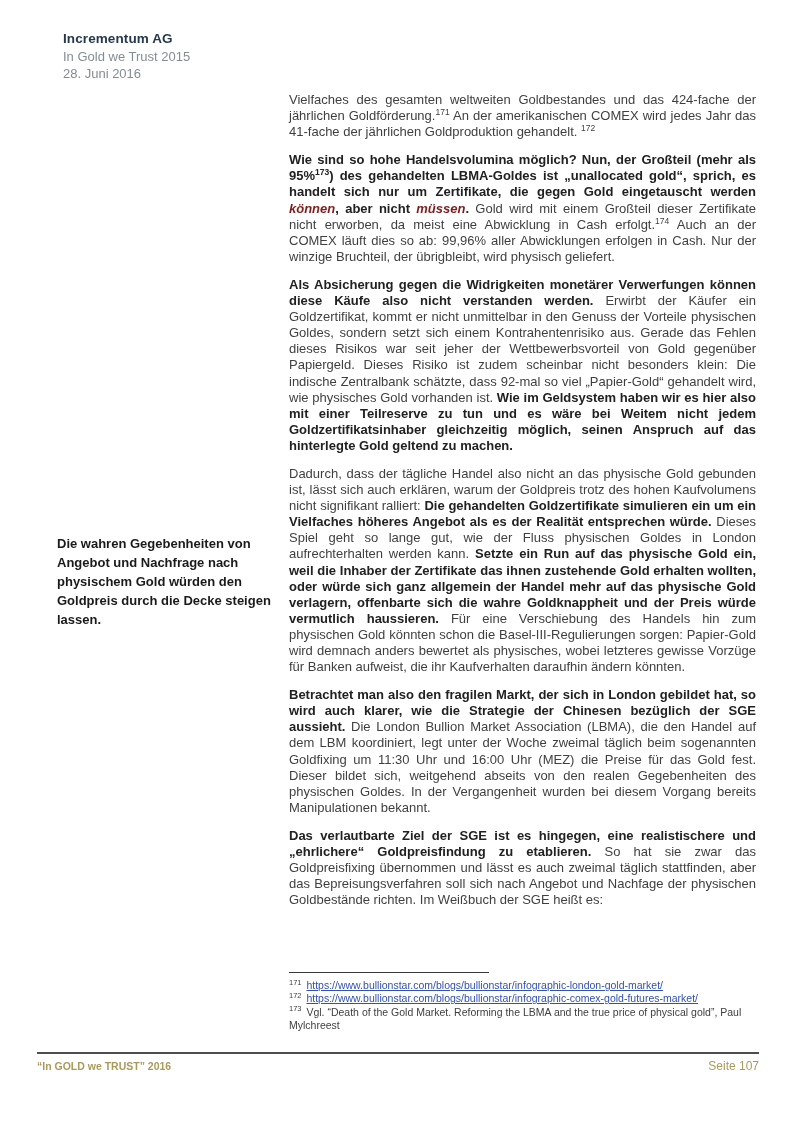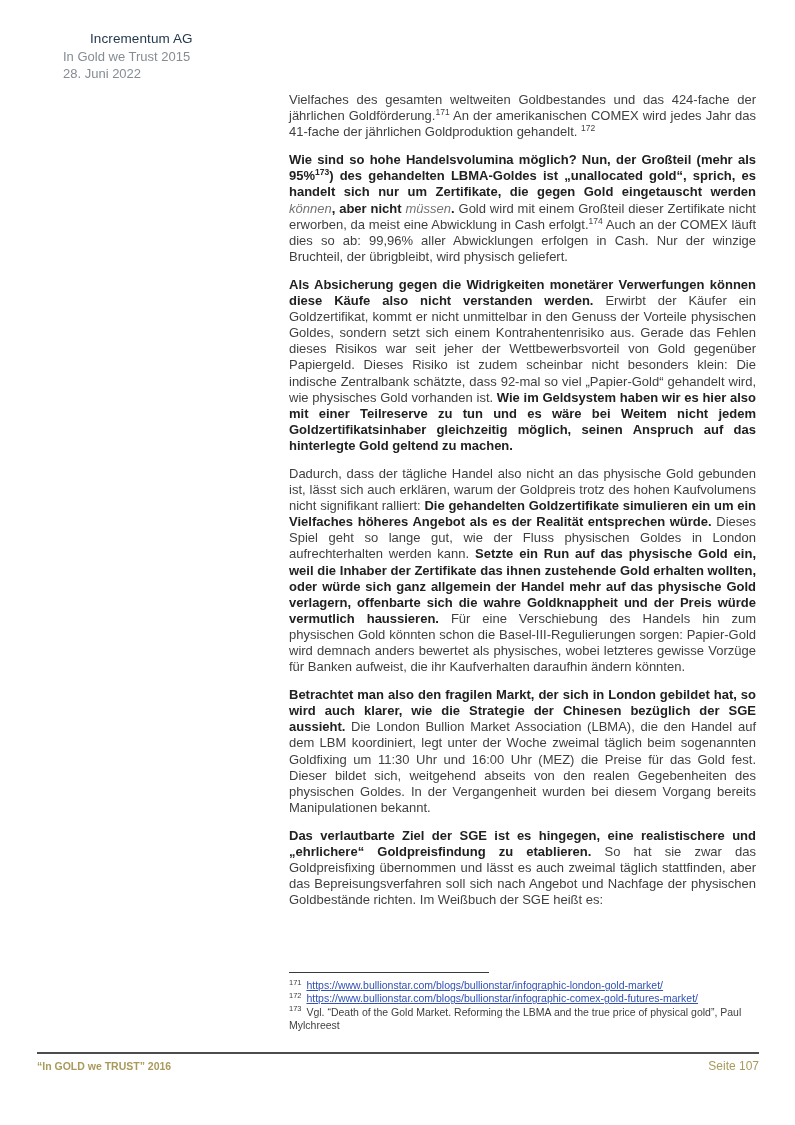--- a/index.html
+++ b/index.html
@@ -5,40 +5,40 @@
 <style>
   html, body { margin:0; padding:0; background:#ffffff; }
   .page {
     position:relative; width:795px; height:1125px; background:#ffffff;
     font-family:"Liberation Sans","DejaVu Sans",sans-serif; overflow:hidden;
     color:#3f3f3f;
   }
 
   
   .hdr { position:absolute; left:63px; top:31px; }
-  .hdr-company { font-size:13.5px; font-weight:400; color:#24384e; margin-bottom:3px; letter-spacing:.1px;margin-left:27px; }
+  .hdr-company { font-size:13.5px; font-weight:700; color:#24384e; margin-bottom:3px; letter-spacing:.1px; }
   .hdr-sub { font-size:13px; color:#848d93; line-height:16.5px; }
 
   
   .note {
     position:absolute; left:57px; width:224px;
     font-weight:700; font-size:13px; line-height:19px; color:#1a1a1a;
   }
   .note-1 { top:333px; }
   .note-2 { top:534px; }
 
   
   .body-col {
     position:absolute; left:289px; top:92px; width:467px;
     font-size:13px; line-height:16.1px; text-align:justify;
   }
   .para { margin:0 0 12px 0; }
   .run { color:inherit; }
   .run.bold { font-weight:700; color:#212121; }
-  .run.bolditalic { font-weight:400; font-style:italic; color:#737373; }
+  .run.bolditalic { font-weight:700; font-style:italic; color:#7f1d1d; }
   sup.run { font-size:8.5px; line-height:0; vertical-align:super; }
   sup.run.boldsup { font-weight:700; color:#212121; }
 
   
   .footnotes {
     position:absolute; left:289px; top:972px; width:472px;
     font-size:10.5px; line-height:13.3px; color:#3f3f3f;
   }
   .fn-divider { width:200px; border-top:1.5px solid #3a3a3a; margin:0 0 6px 0; }
   .fn { margin:0; }
@@ -53,23 +53,24 @@
   .ftr-page  { font-size:12px; color:#a99a5b; }
 </style>
 </head>
 <body>
 
 <div class="page">
 
   <header class="hdr">
     <div class="hdr-company">Incrementum AG</div>
     <div class="hdr-sub">In Gold we Trust 2015</div>
-    <div class="hdr-sub">28. Juni 2022</div>
+    <div class="hdr-sub">28. Juni 2016</div>
   </header>
 
+  <aside class="note note-2">Die wahren Gegebenheiten von Angebot und Nachfrage nach physischem Gold würden den Goldpreis durch die Decke steigen lassen.</aside>
 
   <main class="body-col">
     <p class="para"><span class="run normal">Vielfaches des gesamten weltweiten Goldbestandes und das 424-fache der jährlichen Goldförderung.</span><sup class="run sup">171</sup><span class="run normal"> An der amerikanischen COMEX wird jedes Jahr das 41-fache der jährlichen Goldproduktion gehandelt. </span><sup class="run sup">172</sup></p>
     <p class="para"><span class="run bold">Wie sind so hohe Handelsvolumina möglich? Nun, der Großteil (mehr als 95%</span><sup class="run boldsup">173</sup><span class="run bold">) des gehandelten LBMA-Goldes ist „unallocated gold“, sprich, es handelt sich nur um Zertifikate, die gegen Gold eingetauscht werden </span><span class="run bolditalic">können</span><span class="run bold">, aber nicht </span><span class="run bolditalic">müssen</span><span class="run bold">.</span><span class="run normal"> Gold wird mit einem Großteil dieser Zertifikate nicht erworben, da meist eine Abwicklung in Cash erfolgt.</span><sup class="run sup">174</sup><span class="run normal"> Auch an der COMEX läuft dies so ab: 99,96% aller Abwicklungen erfolgen in Cash. Nur der winzige Bruchteil, der übrigbleibt, wird physisch geliefert.</span></p>
     <p class="para"><span class="run bold">Als Absicherung gegen die Widrigkeiten monetärer Verwerfungen können diese Käufe also nicht verstanden werden.</span><span class="run normal"> Erwirbt der Käufer ein Goldzertifikat, kommt er nicht unmittelbar in den Genuss der Vorteile physischen Goldes, sondern setzt sich einem Kontrahentenrisiko aus. Gerade das Fehlen dieses Risikos war seit jeher der Wettbewerbsvorteil von Gold gegenüber Papiergeld. Dieses Risiko ist zudem scheinbar nicht besonders klein: Die indische Zentralbank schätzte, dass 92-mal so viel „Papier-Gold“ gehandelt wird, wie physisches Gold vorhanden ist. </span><span class="run bold">Wie im Geldsystem haben wir es hier also mit einer Teilreserve zu tun und es wäre bei Weitem nicht jedem Goldzertifikatsinhaber gleichzeitig möglich, seinen Anspruch auf das hinterlegte Gold geltend zu machen.</span></p>
     <p class="para"><span class="run normal">Dadurch, dass der tägliche Handel also nicht an das physische Gold gebunden ist, lässt sich auch erklären, warum der Goldpreis trotz des hohen Kaufvolumens nicht signifikant ralliert: </span><span class="run bold">Die gehandelten Goldzertifikate simulieren ein um ein Vielfaches höheres Angebot als es der Realität entsprechen würde.</span><span class="run normal"> Dieses Spiel geht so lange gut, wie der Fluss physischen Goldes in London aufrechterhalten werden kann. </span><span class="run bold">Setzte ein Run auf das physische Gold ein, weil die Inhaber der Zertifikate das ihnen zustehende Gold erhalten wollten, oder würde sich ganz allgemein der Handel mehr auf das physische Gold verlagern, offenbarte sich die wahre Goldknappheit und der Preis würde vermutlich haussieren.</span><span class="run normal"> Für eine Verschiebung des Handels hin zum physischen Gold könnten schon die Basel-III-Regulierungen sorgen: Papier-Gold wird demnach anders bewertet als physisches, wobei letzteres gewisse Vorzüge für Banken aufweist, die ihr Kaufverhalten daraufhin ändern könnten.</span></p>
     <p class="para"><span class="run bold">Betrachtet man also den fragilen Markt, der sich in London gebildet hat, so wird auch klarer, wie die Strategie der Chinesen bezüglich der SGE aussieht.</span><span class="run normal"> Die London Bullion Market Association (LBMA), die den Handel auf dem LBM koordiniert, legt unter der Woche zweimal täglich beim sogenannten Goldfixing um 11:30 Uhr und 16:00 Uhr (MEZ) die Preise für das Gold fest. Dieser bildet sich, weitgehend abseits von den realen Gegebenheiten des physischen Goldes. In der Vergangenheit wurden bei diesem Vorgang bereits Manipulationen bekannt.</span></p>
     <p class="para"><span class="run bold">Das verlautbarte Ziel der SGE ist es hingegen, eine realistischere und „ehrlichere“ Goldpreisfindung zu etablieren.</span><span class="run normal"> So hat sie zwar das Goldpreisfixing übernommen und lässt es auch zweimal täglich stattfinden, aber das Bepreisungsverfahren soll sich nach Angebot und Nachfage der physischen Goldbestände richten. Im Weißbuch der SGE heißt es:</span></p>
   </main>
 

